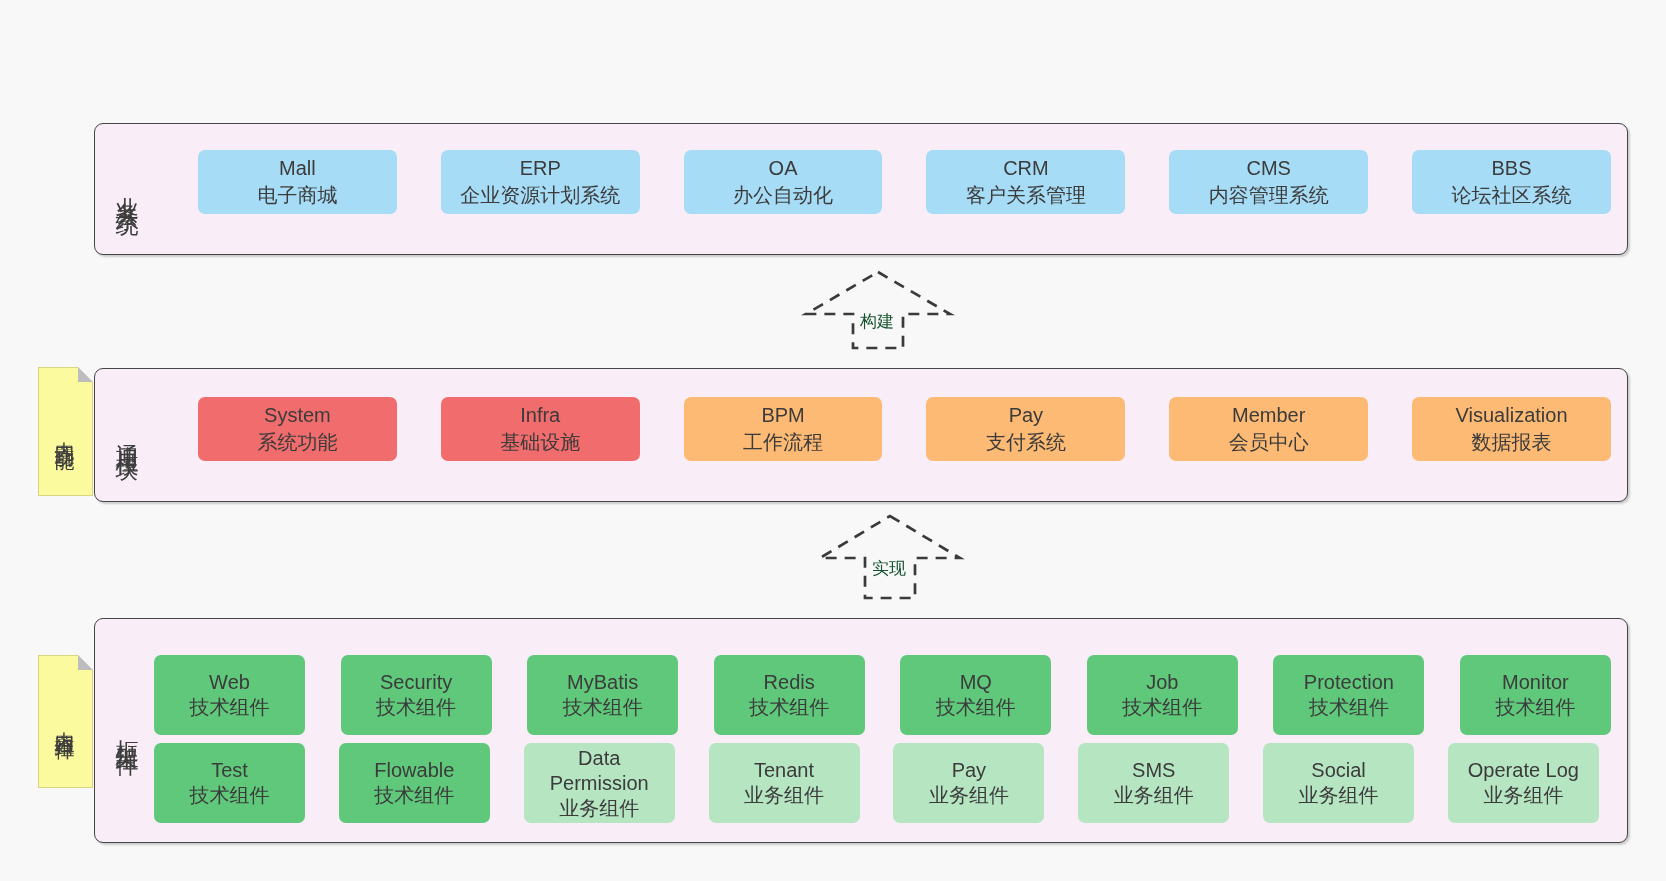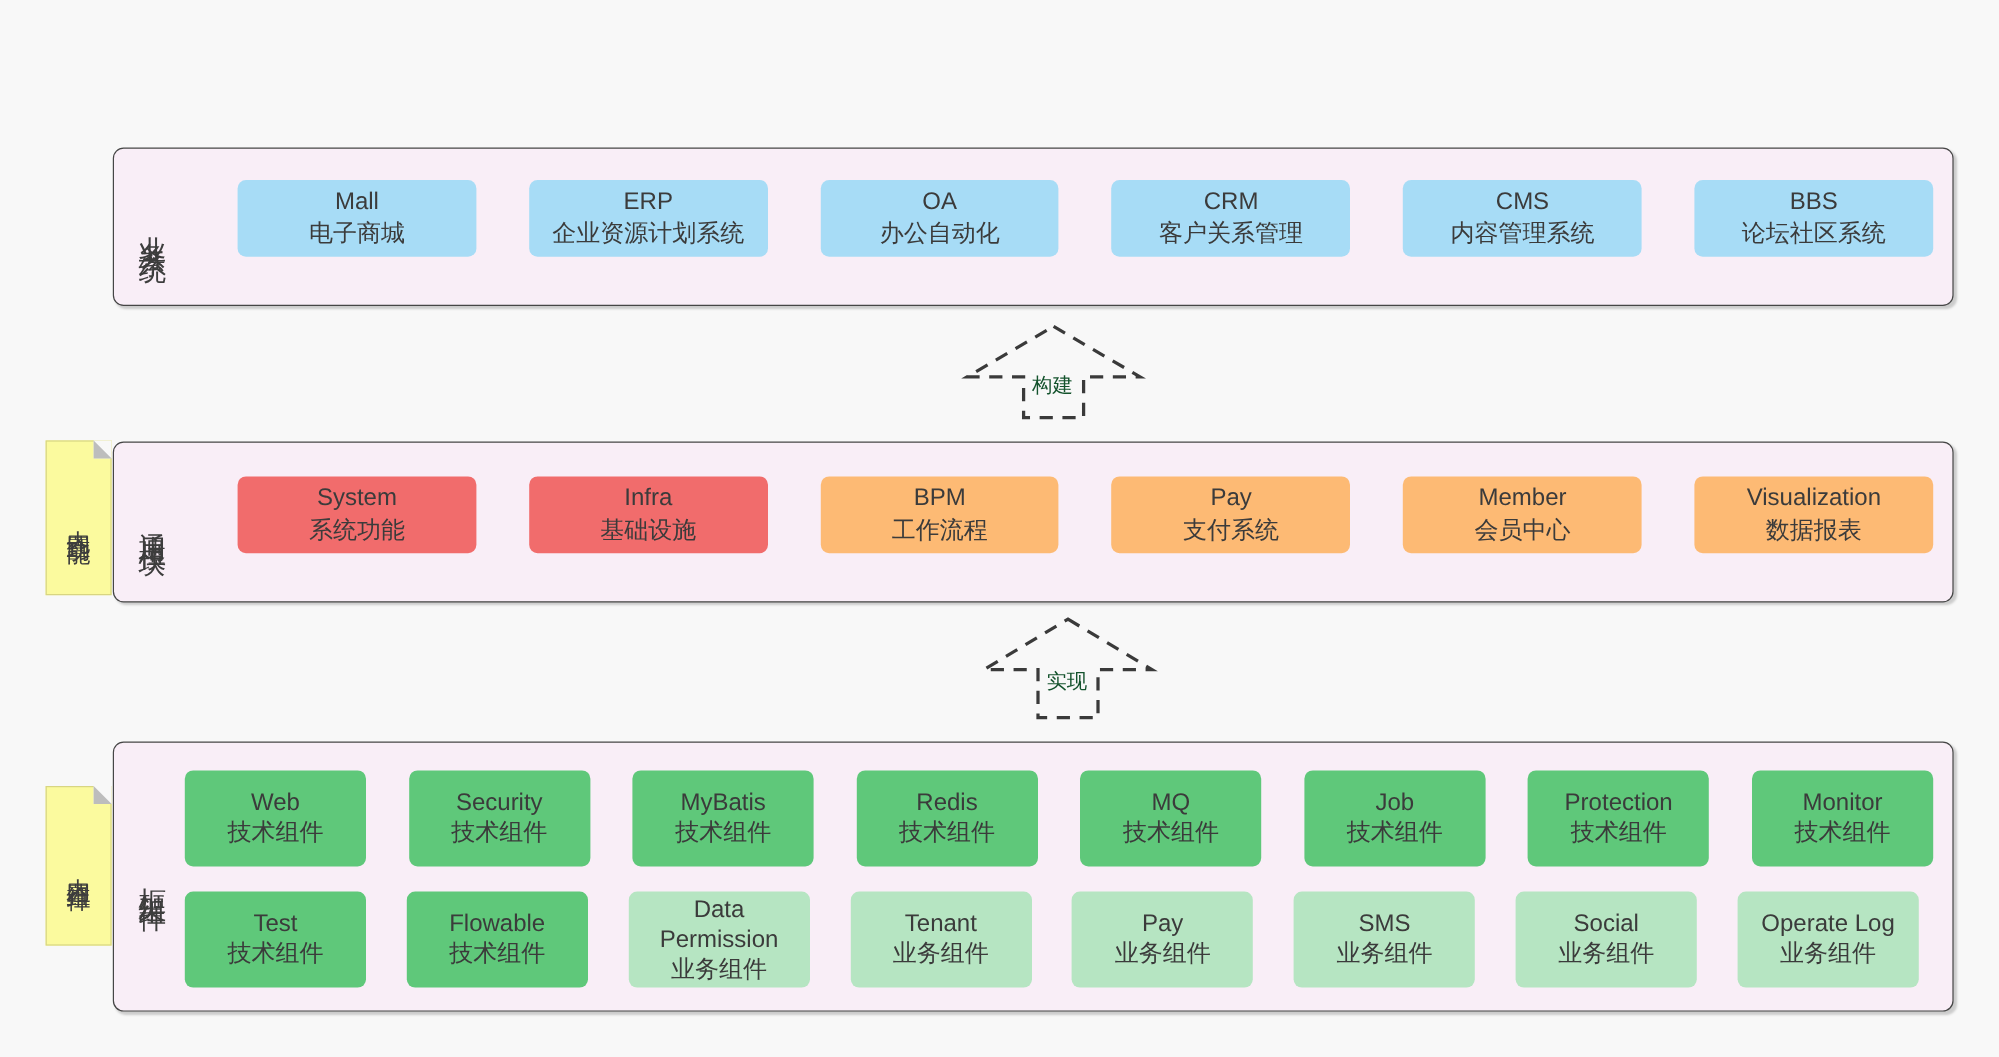--- a/index.html
+++ b/index.html
@@ -33,21 +33,21 @@
     font-size:23px;letter-spacing:5px;color:#3d3d3d;
     white-space:nowrap;
   }
 
   .row{
     position:absolute;left:59px;right:16px;
     display:flex;justify-content:space-between;
   }
   .band-business .row{top:26px;}
   .band-modules .row{top:28px;}
-  .band-components .row-1{top:23px;}
+  .band-components .row-1{top:36px;}
   .band-components .row-2{top:124px;right:28px;align-items:center;}
 
   
   .box{
     border-radius:7px;
     display:flex;flex-direction:column;align-items:center;justify-content:center;
     text-align:center;
     font-size:20px;line-height:27px;
     color:#3b3b3b;
     box-sizing:border-box;

